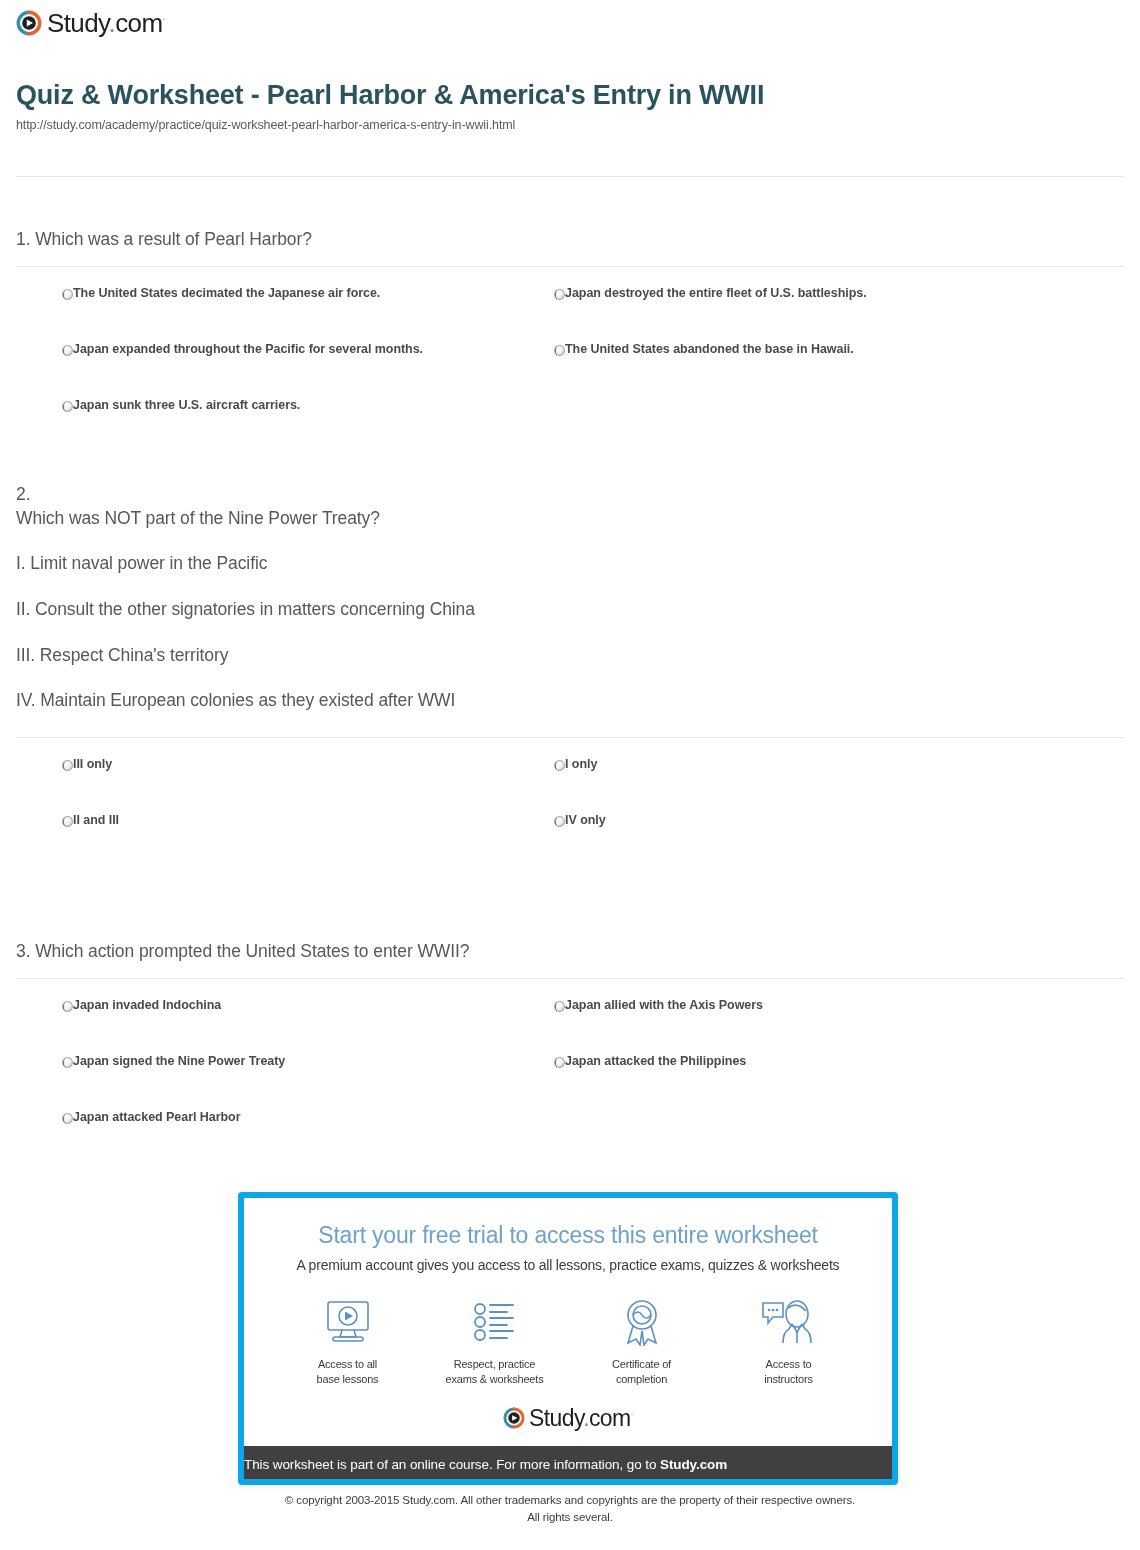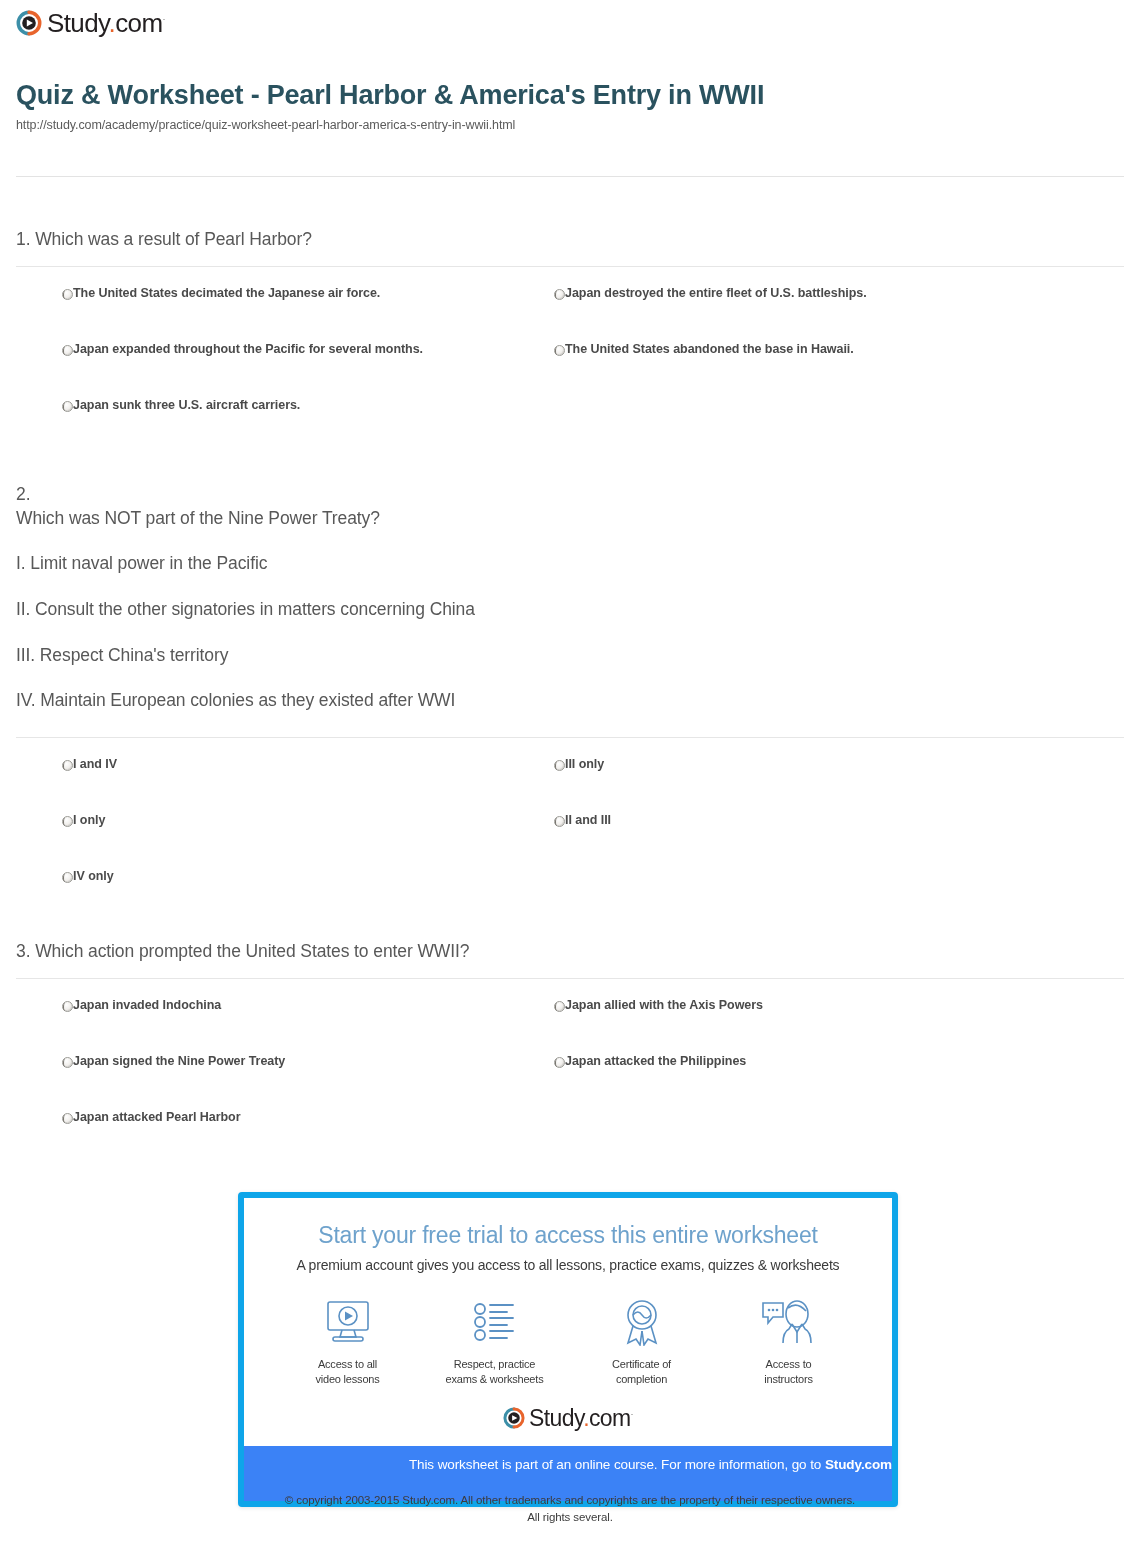--- a/index.html
+++ b/index.html
@@ -201,25 +201,25 @@
   .promo-logo {
     margin: 20px auto 16px auto;
     display: flex;
     align-items: center;
     justify-content: center;
     gap: 4px;
   }
   .promo-logo .brand-mark { width: 22px; height: 22px; }
   .promo-logo .brand-wordmark { font-size: 23px; }
   .promo-bar {
-    background: #3b82f6;
+    background: #404040;
     color: #ffffff;
-    text-align: right;
+    text-align: left;
     font-size: 13.5px;
-    padding: 11px 0 29px 0;
+    padding: 11px 0 7px 0;
     letter-spacing: -0.1px;
   }
   .promo-bar b { font-weight: bold; }
 
   .copyright {
     position: absolute;
     left: 0; top: 1492px;
     width: 1140px;
     text-align: center;
     font-size: 11.5px;
@@ -280,24 +280,20 @@
     <div class="q2-stem">
       <div class="q2-num">2.</div>
       <div class="q2-line">Which was NOT part of the Nine Power Treaty?</div>
       <div class="q2-line q2-roman">I. Limit naval power in the Pacific</div>
       <div class="q2-line q2-roman">II. Consult the other signatories in matters concerning China</div>
       <div class="q2-line q2-roman">III. Respect China's territory</div>
       <div class="q2-line q2-roman">IV. Maintain European colonies as they existed after WWI</div>
     </div>
     <div class="q-rule" style="margin-top:24px;"></div>
     <div class="q-options">
-      <label class="q-option">
-        <span class="radio"></span>
-        <span class="opt-label">I and IV</span>
-      </label>
       <label class="q-option">
         <span class="radio"></span>
         <span class="opt-label">III only</span>
       </label>
       <label class="q-option">
         <span class="radio"></span>
         <span class="opt-label">I only</span>
       </label>
       <label class="q-option">
         <span class="radio"></span>
@@ -348,21 +344,21 @@
           <svg width="52" height="46" viewBox="0 0 52 46" fill="none" stroke="#5b91c4" stroke-width="1.6">
             <rect x="6" y="3" width="40" height="28" rx="2"></rect>
             <circle cx="26" cy="17" r="9"></circle>
             <path d="M23 12.5 L31 17 L23 21.5 Z" fill="#5b91c4" stroke="none"></path>
             <path d="M20 31 L18 38 L34 38 L32 31"></path>
             <rect x="11" y="38" width="30" height="4" rx="2"></rect>
           </svg>
         </div>
         <div class="feature-label">
           <span>Access to all</span><br>
-          <span>video lessons</span>
+          <span>base lessons</span>
         </div>
       </div>
 
       <div class="feature">
         <div class="feature-icon">
           <svg width="48" height="44" viewBox="0 0 48 44" fill="none" stroke="#5b91c4" stroke-width="1.8">
             <circle cx="9" cy="9" r="5"></circle>
             <circle cx="9" cy="22" r="5"></circle>
             <circle cx="9" cy="35" r="5"></circle>
             <line x1="19" y1="5" x2="42" y2="5" stroke-linecap="round"></line>

